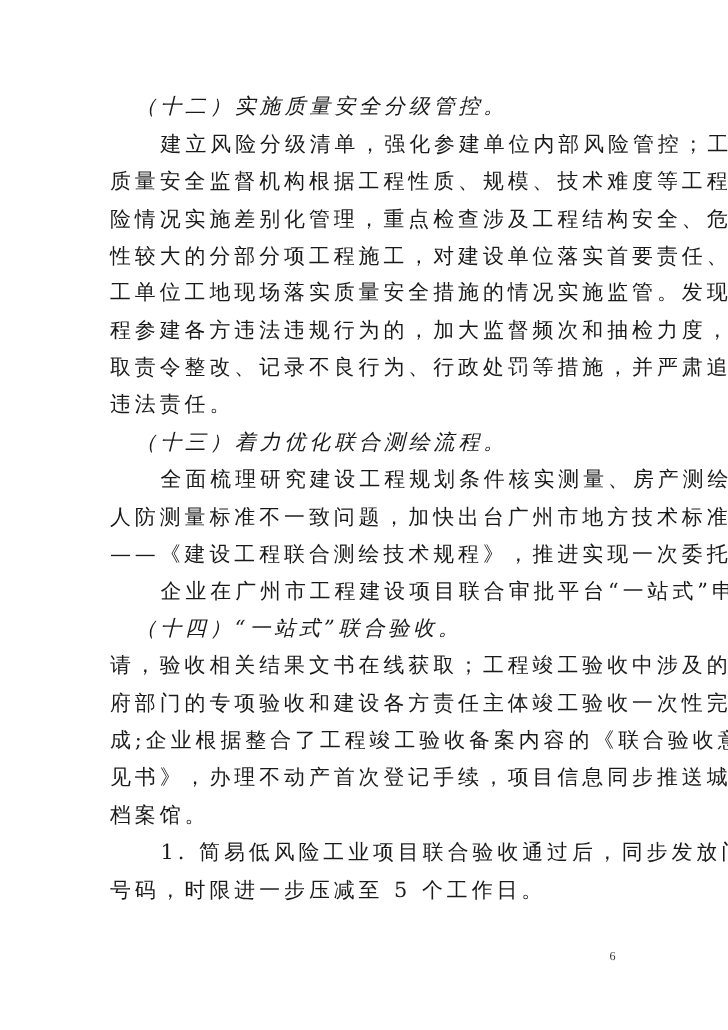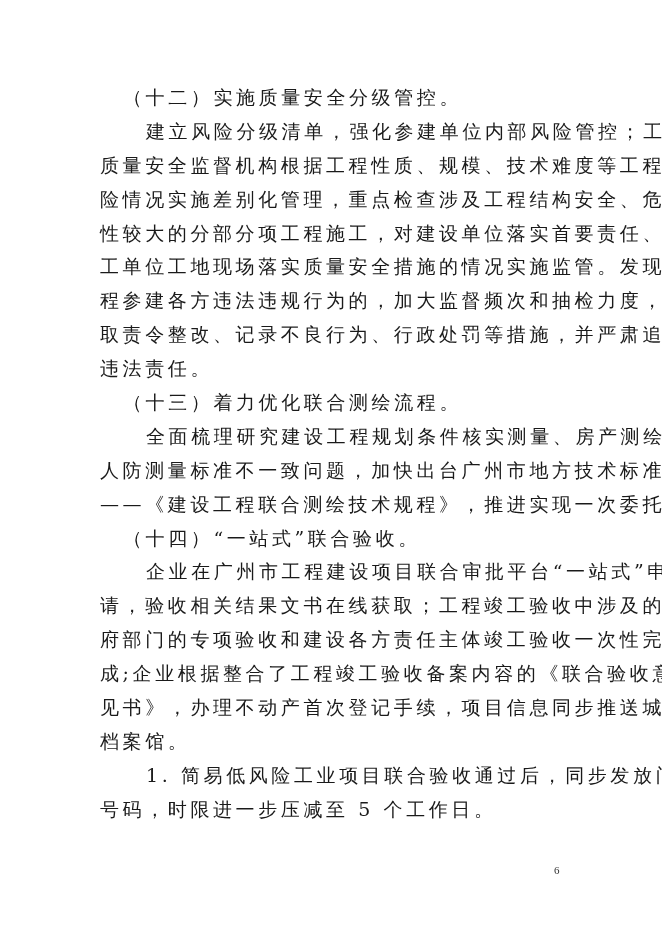--- a/index.html
+++ b/index.html
@@ -27,20 +27,21 @@
       font-size: 19px;
       white-space: nowrap;
       letter-spacing: 3.6px;
       overflow: visible;
     }
     .indent {
       padding-left: 46px;
     }
     .heading {
       padding-left: 23px;
+      font-style: italic;
     }
     .page-number {
       position: absolute;
       left: 554px;
       top: 864px;
       font-size: 11px;
       font-family: "Liberation Serif", serif;
       color: #333;
     }
   </style>
@@ -54,22 +55,22 @@
   <div class="line">险情况实施差别化管理，重点检查涉及工程结构安全、危险</div>
   <div class="line">性较大的分部分项工程施工，对建设单位落实首要责任、施</div>
   <div class="line">工单位工地现场落实质量安全措施的情况实施监管。发现工</div>
   <div class="line">程参建各方违法违规行为的，加大监督频次和抽检力度，采</div>
   <div class="line">取责令整改、记录不良行为、行政处罚等措施，并严肃追究</div>
   <div class="line">违法责任。</div>
   <div class="line heading">（十三）着力优化联合测绘流程。</div>
   <div class="line indent">全面梳理研究建设工程规划条件核实测量、房产测绘和</div>
   <div class="line">人防测量标准不一致问题，加快出台广州市地方技术标准</div>
   <div class="line">——《建设工程联合测绘技术规程》，推进实现一次委托、</div>
+  <div class="line indent">企业在广州市工程建设项目联合审批平台“一站式”申</div>
   <div class="line heading">（十四）“一站式”联合验收。</div>
-  <div class="line indent">企业在广州市工程建设项目联合审批平台“一站式”申</div>
   <div class="line">请，验收相关结果文书在线获取；工程竣工验收中涉及的政</div>
   <div class="line">府部门的专项验收和建设各方责任主体竣工验收一次性完</div>
   <div class="line">成;企业根据整合了工程竣工验收备案内容的《联合验收意</div>
   <div class="line">见书》，办理不动产首次登记手续，项目信息同步推送城建</div>
   <div class="line">档案馆。</div>
   <div class="line indent">1. 简易低风险工业项目联合验收通过后，同步发放门牌</div>
   <div class="line">号码，时限进一步压减至 5 个工作日。</div>
 </div>
 
 <div class="page-number">6</div>

